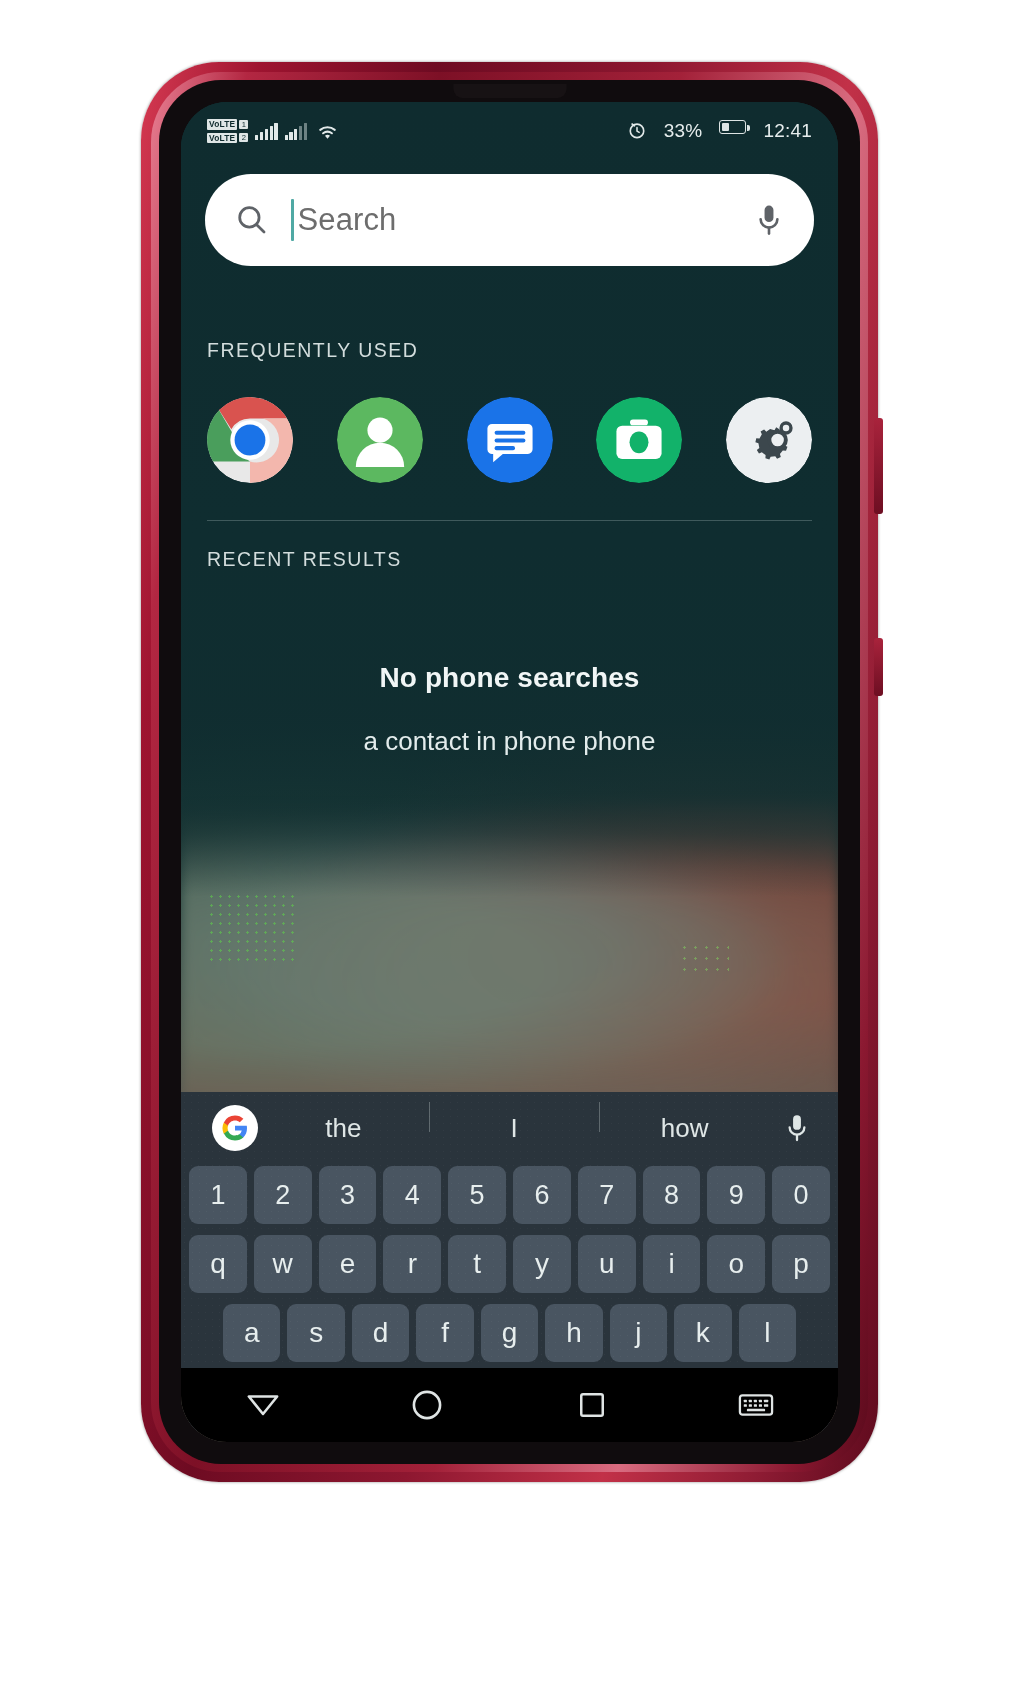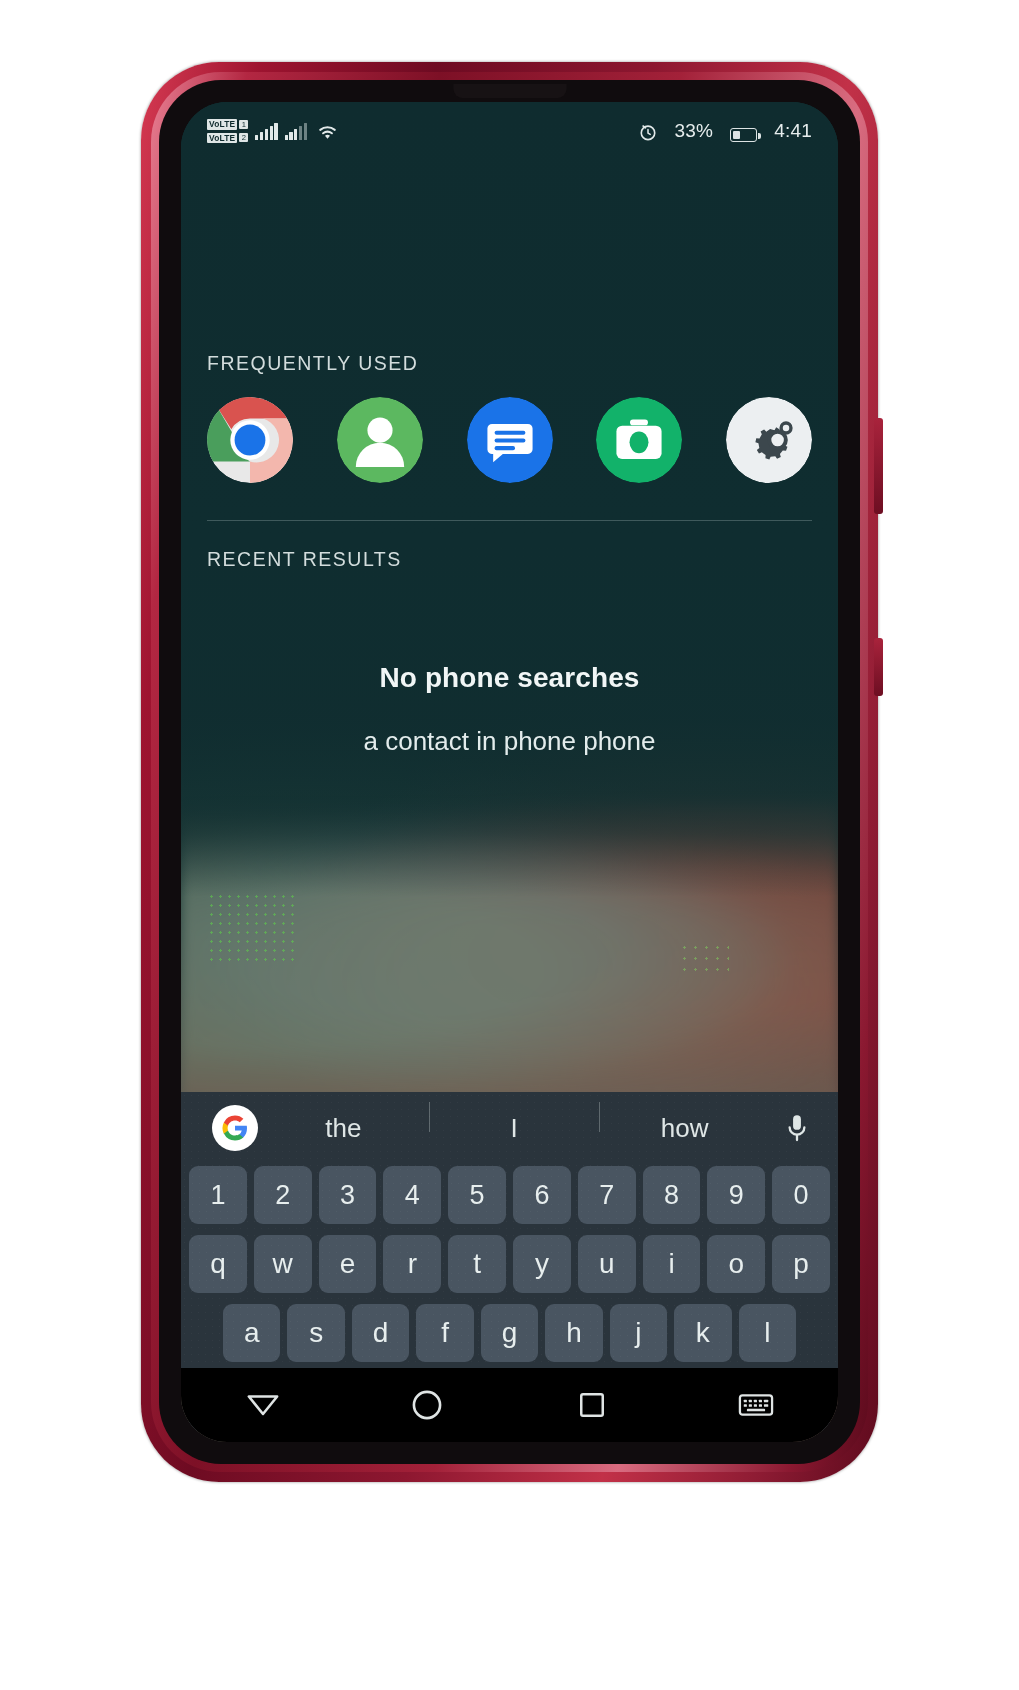--- a/index.html
+++ b/index.html
@@ -110,21 +110,21 @@
   .bars{display:flex; align-items:flex-end; gap:1.6px; height:17px;}
   .bars i{width:3.2px; background:#e2e9e9; border-radius:.5px; display:block;}
   .bars i:nth-child(1){height:5px}
   .bars i:nth-child(2){height:8px}
   .bars i:nth-child(3){height:11px}
   .bars i:nth-child(4){height:14px}
   .bars i:nth-child(5){height:17px}
   .bars.faded i:nth-child(4){background:#6d8283}
   .bars.faded i:nth-child(5){background:#6d8283}
   .wifi{margin-left:2px;}
-  .sb-right{display:flex; align-items:flex-end; gap:17px; color:#e2e9e9;}
+  .sb-right{display:flex; align-items:flex-start; gap:17px; color:#e2e9e9;}
   .sb-text{font-size:19px; color:#e6eded; letter-spacing:.2px;}
   .battery{
     width:27px; height:14px; border:1.8px solid #dde4e4; border-radius:3px;
     position:relative; display:flex; align-items:center; padding:1.6px;
   }
   .battery::after{
     content:""; position:absolute; right:-4.5px; top:4px;
     width:2.6px; height:6px; background:#dde4e4; border-radius:0 2px 2px 0;
   }
   .battery .fill{height:100%; background:#dde4e4; border-radius:1px;}
@@ -141,21 +141,21 @@
   }
   .placeholder{
     font-size:31px; color:#6d6d6d; letter-spacing:.1px;
   }
 
   
   .section-label{
     position:absolute; left:26px; font-size:19.5px; letter-spacing:1.5px;
     color:#d3dddd;
   }
-  #freq-label{top:250px;}
+  #freq-label{top:237px;}
   #recent-label{top:446px;}
 
   .apps{
     position:absolute; left:26px; right:26px; top:295px;
     display:flex; justify-content:space-between; align-items:center; z-index:25;
   }
   .app{width:86px; height:86px; border-radius:50%; position:relative; overflow:hidden;}
 
   .divider{
     position:absolute; left:26px; right:26px; top:418px; height:1px;
@@ -279,24 +279,43 @@
               <svg width="20" height="20" viewBox="0 0 22 22">
                 <circle cx="11" cy="12" r="7.4" stroke="#e2e9e9" stroke-width="1.8" fill="none"></circle>
                 <path d="M11 8.4v3.8l2.4 1.5" stroke="#e2e9e9" stroke-width="1.7" fill="none" stroke-linecap="round"></path>
                 <path d="M5.6 4.4l2.6 2" stroke="#e2e9e9" stroke-width="1.8" stroke-linecap="round"></path>
               </svg>
             </span>
             <span class="sb-text">33%</span>
             <span class="battery">
                 <span class="fill" style="width:33%"></span>
               </span>
-            <span class="sb-text">4:41</span>
+            <span class="sb-text">12:41</span>
           </div>
         </div>
 
+        <div class="searchbar">
+          <span>
+            <svg width="34" height="34" viewBox="0 0 26 26">
+              <circle cx="11" cy="11" r="7.4" stroke="#5f6368" stroke-width="2.1" fill="none"></circle>
+              <path d="M16.6 16.6l5.6 5.6" stroke="#5f6368" stroke-width="2.1" stroke-linecap="round"></path>
+            </svg>
+          </span>
+          <div class="search-input-wrap">
+            <span class="caret"></span>
+            <span class="placeholder">Search</span>
+          </div>
+          <span>
+            <svg width="30" height="34" viewBox="0 0 22 26">
+              <rect x="7.6" y="2" width="6.8" height="12.6" rx="3.4" fill="#5f6368"></rect>
+              <path d="M4.6 12.4a6.4 6.4 0 0 0 12.8 0" stroke="#5f6368" stroke-width="2" fill="none" stroke-linecap="round"></path>
+              <path d="M11 19v4.4" stroke="#5f6368" stroke-width="2" stroke-linecap="round"></path>
+            </svg>
+          </span>
+        </div>
 
         <div class="section-label" id="freq-label">FREQUENTLY USED</div>
 
         <div class="apps">
 
           <div class="app">
             <svg width="86" height="86" viewBox="0 0 48 48">
               <circle cx="24" cy="24" r="24" fill="#e8e8e8"></circle>
               <path d="M24 0a24 24 0 0 1 20.8 12H24a12 12 0 0 0-10.4 6L6.2 6.4A23.9 23.9 0 0 1 24 0z" fill="#d9534f"></path>
               <path d="M3.3 36A24 24 0 0 1 6.2 6.4L17.6 26A12 12 0 0 0 24 36z" fill="#4a9e5c"></path>

